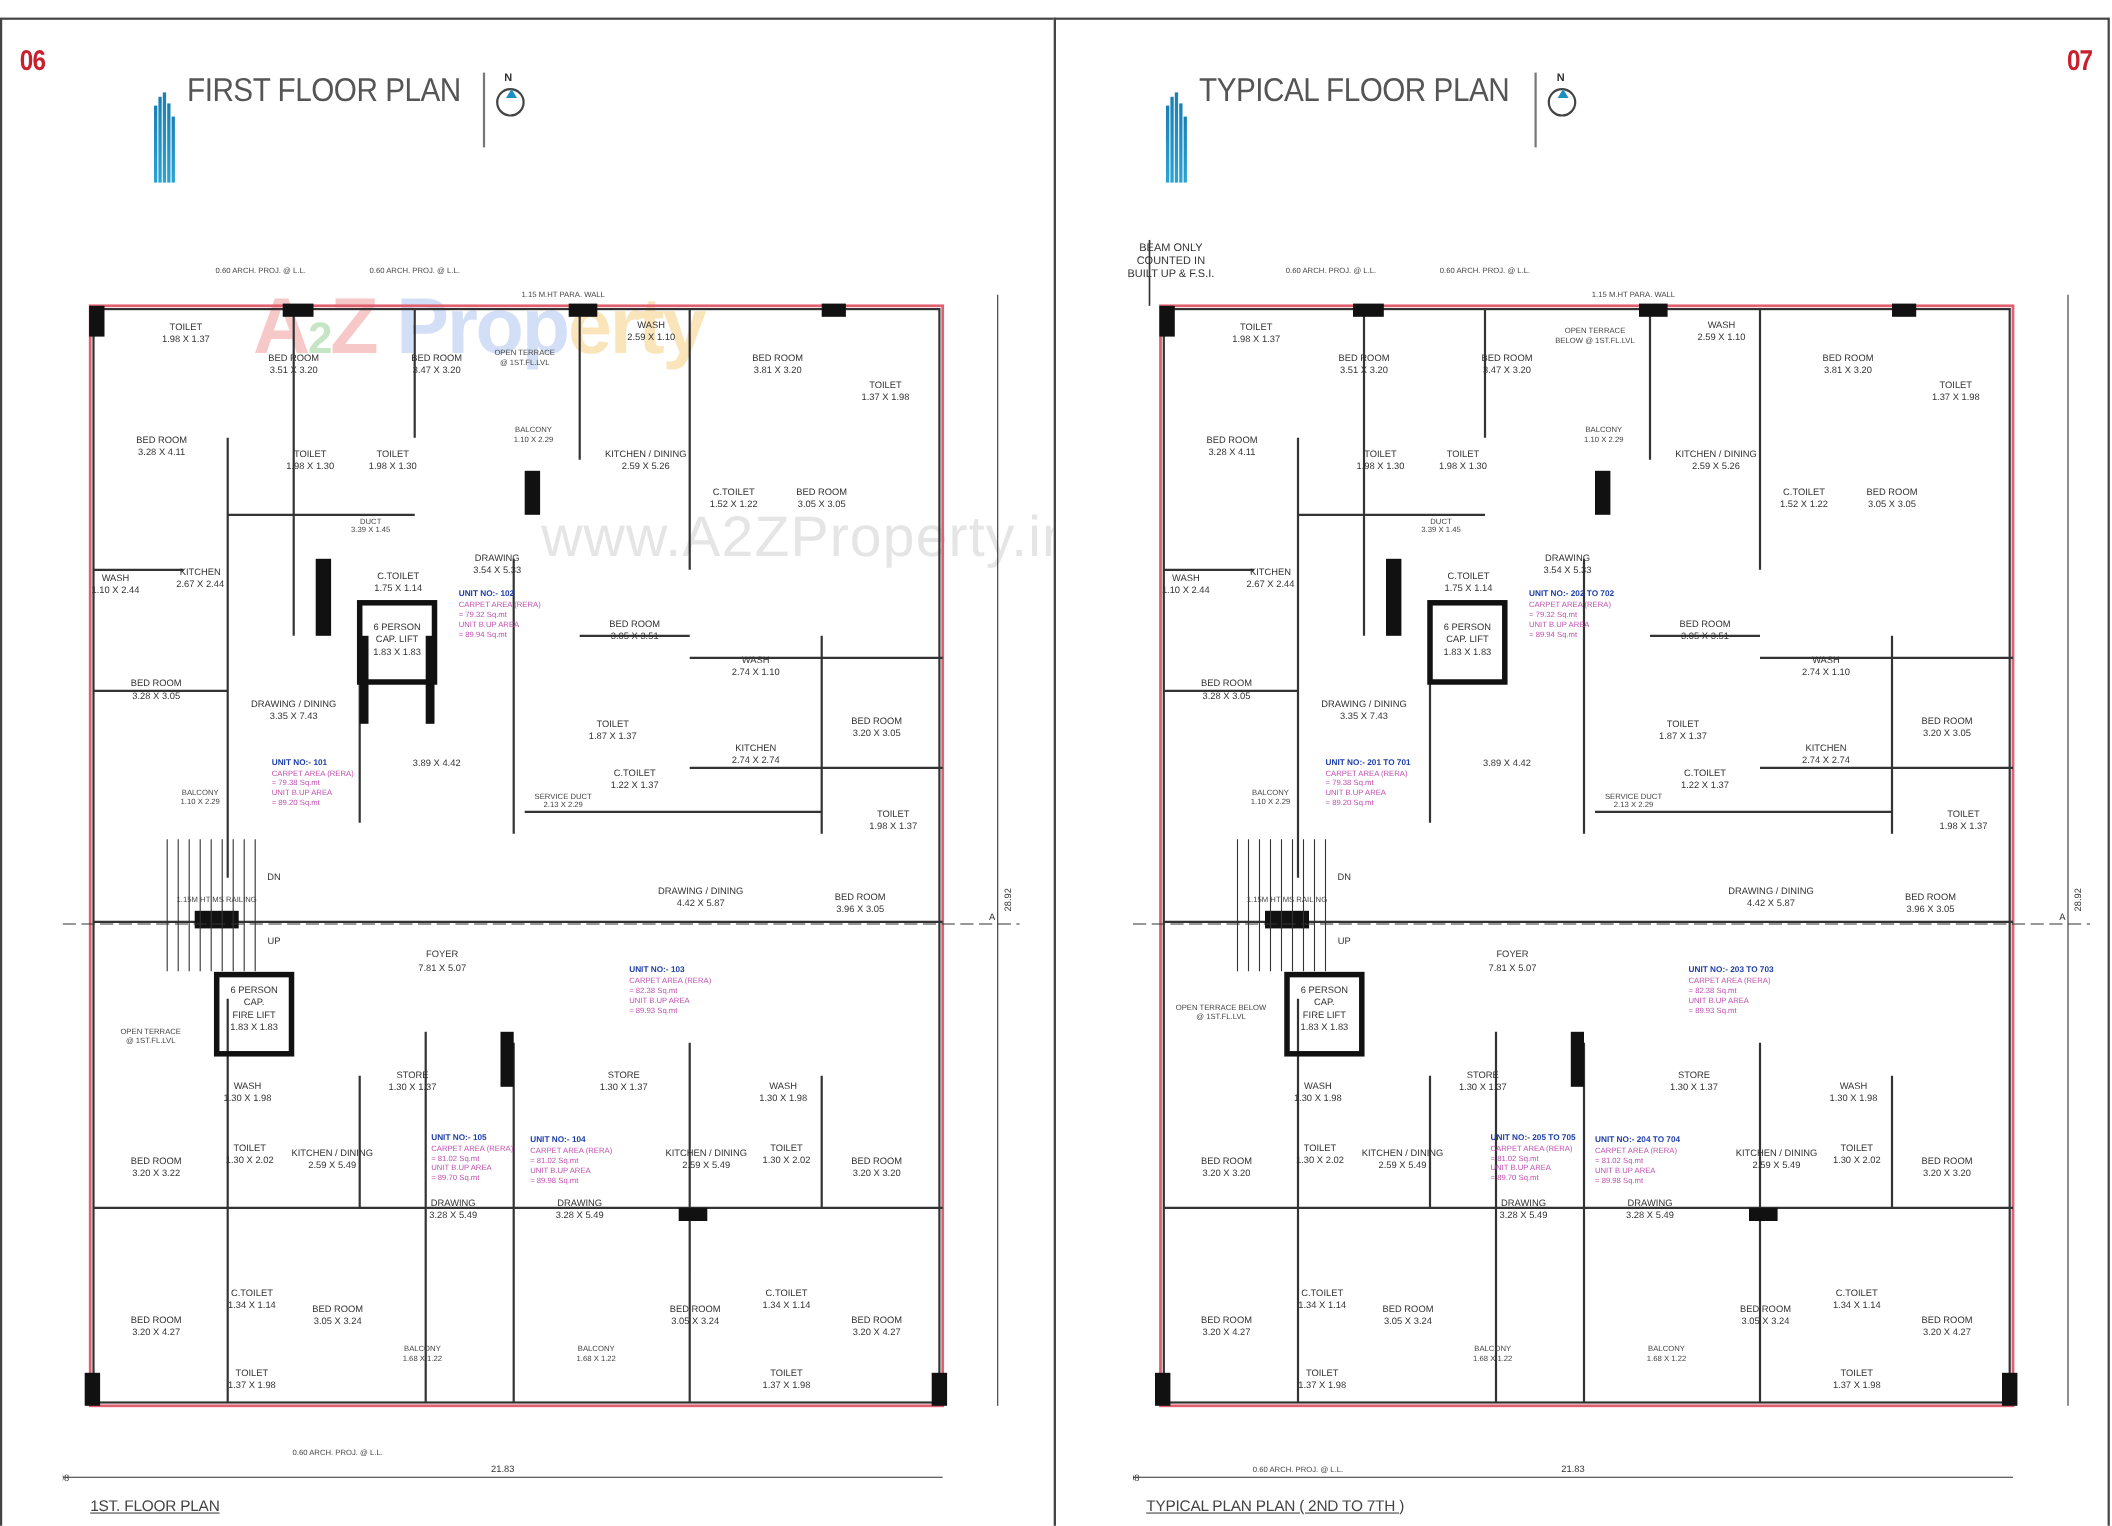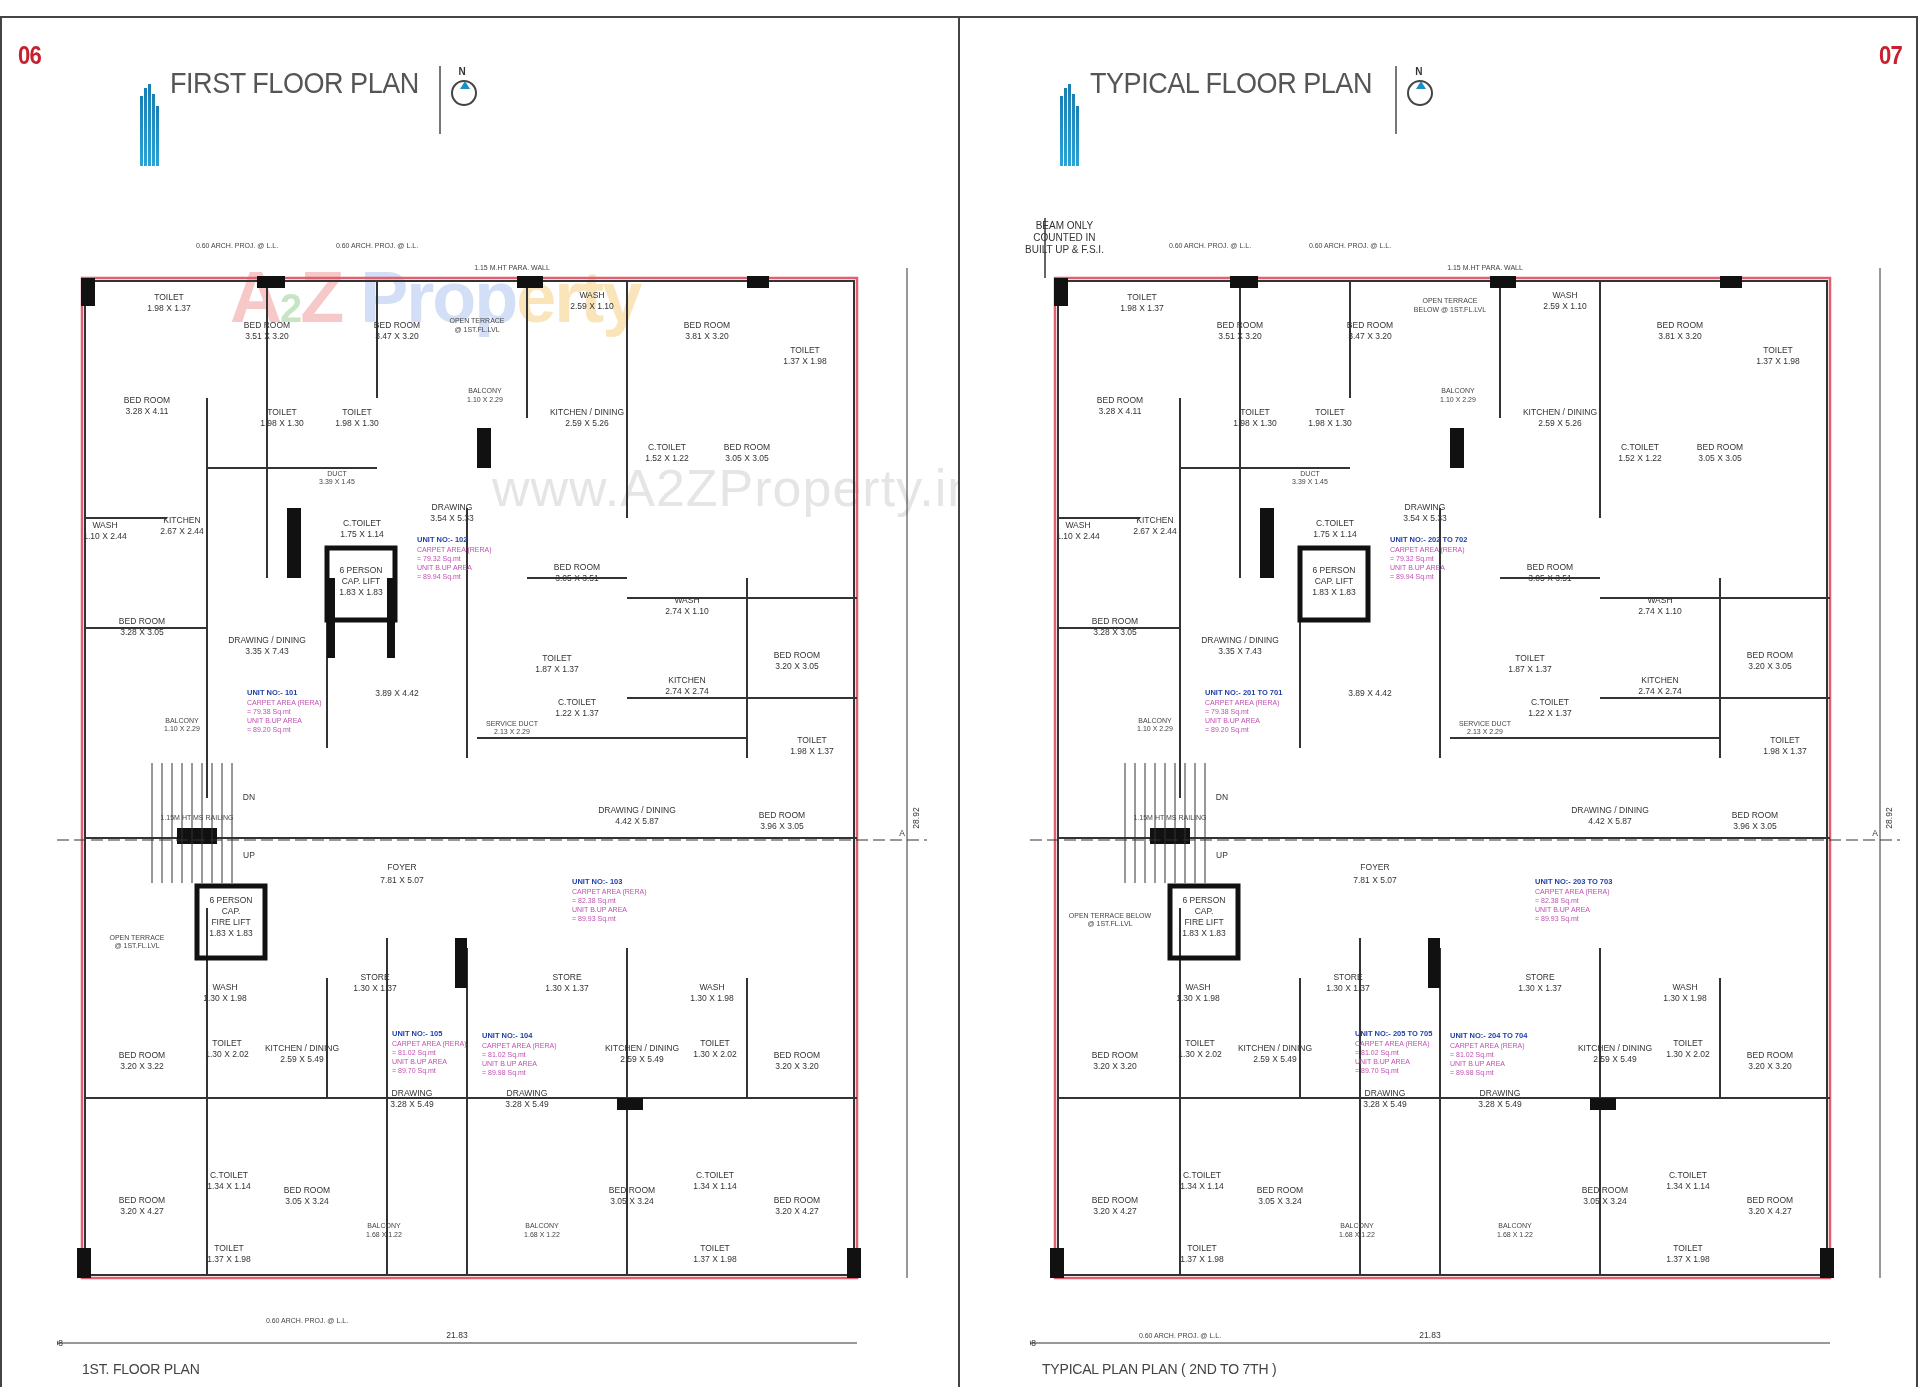--- a/index.html
+++ b/index.html
@@ -19,21 +19,21 @@
   .divider{width:2px;height:68px;background:#777;margin:0 10px 0 -8px}
   .compass{width:26px;height:40px;position:relative;margin-bottom:14px}
   .compass .n{position:absolute;top:0;left:8px;font-size:10px;font-weight:bold}
   .compass .c{position:absolute;top:14px;left:0;width:26px;height:26px;border:2px solid #444;border-radius:50%}
   .compass .c:after{content:"";position:absolute;top:-1px;left:7px;border-left:5px solid transparent;border-right:5px solid transparent;border-bottom:8px solid #1a8fc2}
   .plan{position:absolute;top:200px;left:55px;width:870px;height:1170px}
   svg text{font-family:"Liberation Sans",sans-serif}
   .wm{position:absolute;font-size:52px;color:rgba(180,180,180,.35);top:440px;left:490px;white-space:nowrap;font-weight:normal;letter-spacing:1px}
   .wmlogo{position:absolute;top:238px;left:228px;font-size:72px;font-weight:bold;white-space:nowrap;letter-spacing:-2px}
   .wmlogo .a{color:rgba(232,96,96,.35)}.wmlogo .two{color:rgba(90,180,90,.35);font-size:40px}.wmlogo .p{color:rgba(110,150,230,.3)}.wmlogo .y{color:rgba(240,180,60,.35)}
-  .caption{position:absolute;bottom:24px;font-size:14px;color:#444;letter-spacing:-.2px}
+  .caption{position:absolute;bottom:24px;font-size:14px;color:#444;text-decoration:underline;letter-spacing:-.2px}
   .left .caption{left:80px}
   .right .caption{left:82px}
   .lbl{font-size:8.5px;fill:#333;text-anchor:middle}
   .sm{font-size:7px;fill:#444;text-anchor:middle}
   .uno{font-size:7.5px;fill:#1e3fa8;font-weight:bold}
   .uar{font-size:7px;fill:#c050b0}
   .note{position:absolute;font-size:10px;color:#333;text-align:center;line-height:12px}
 </style>
 </head>
 <body>

